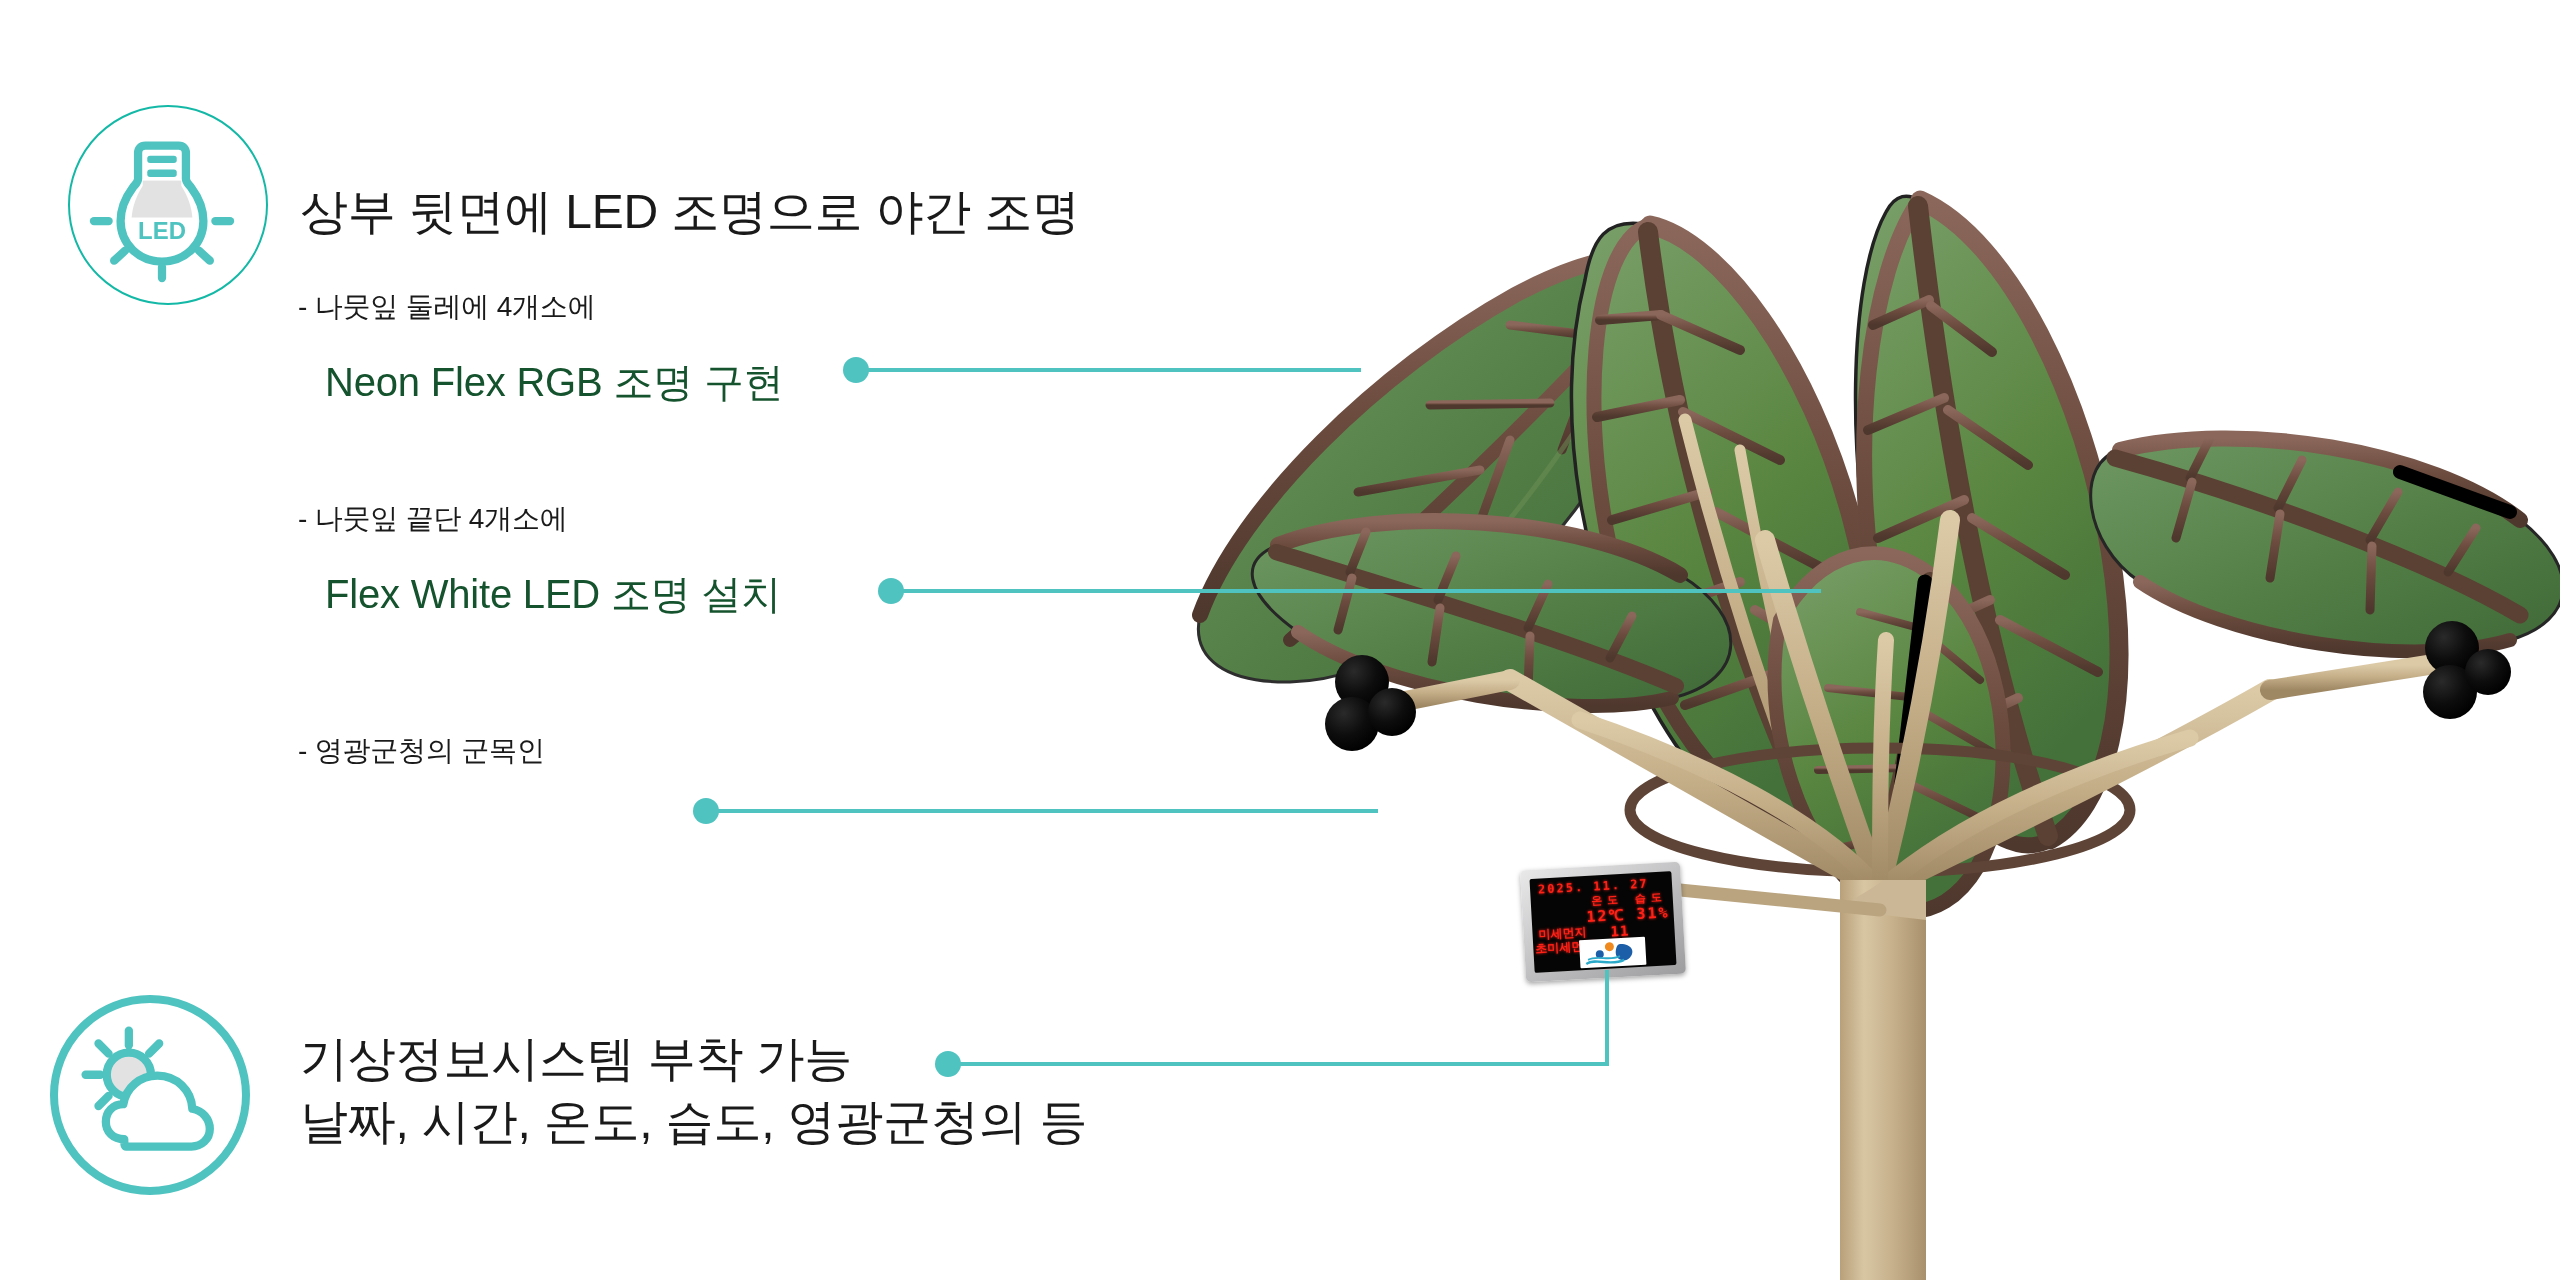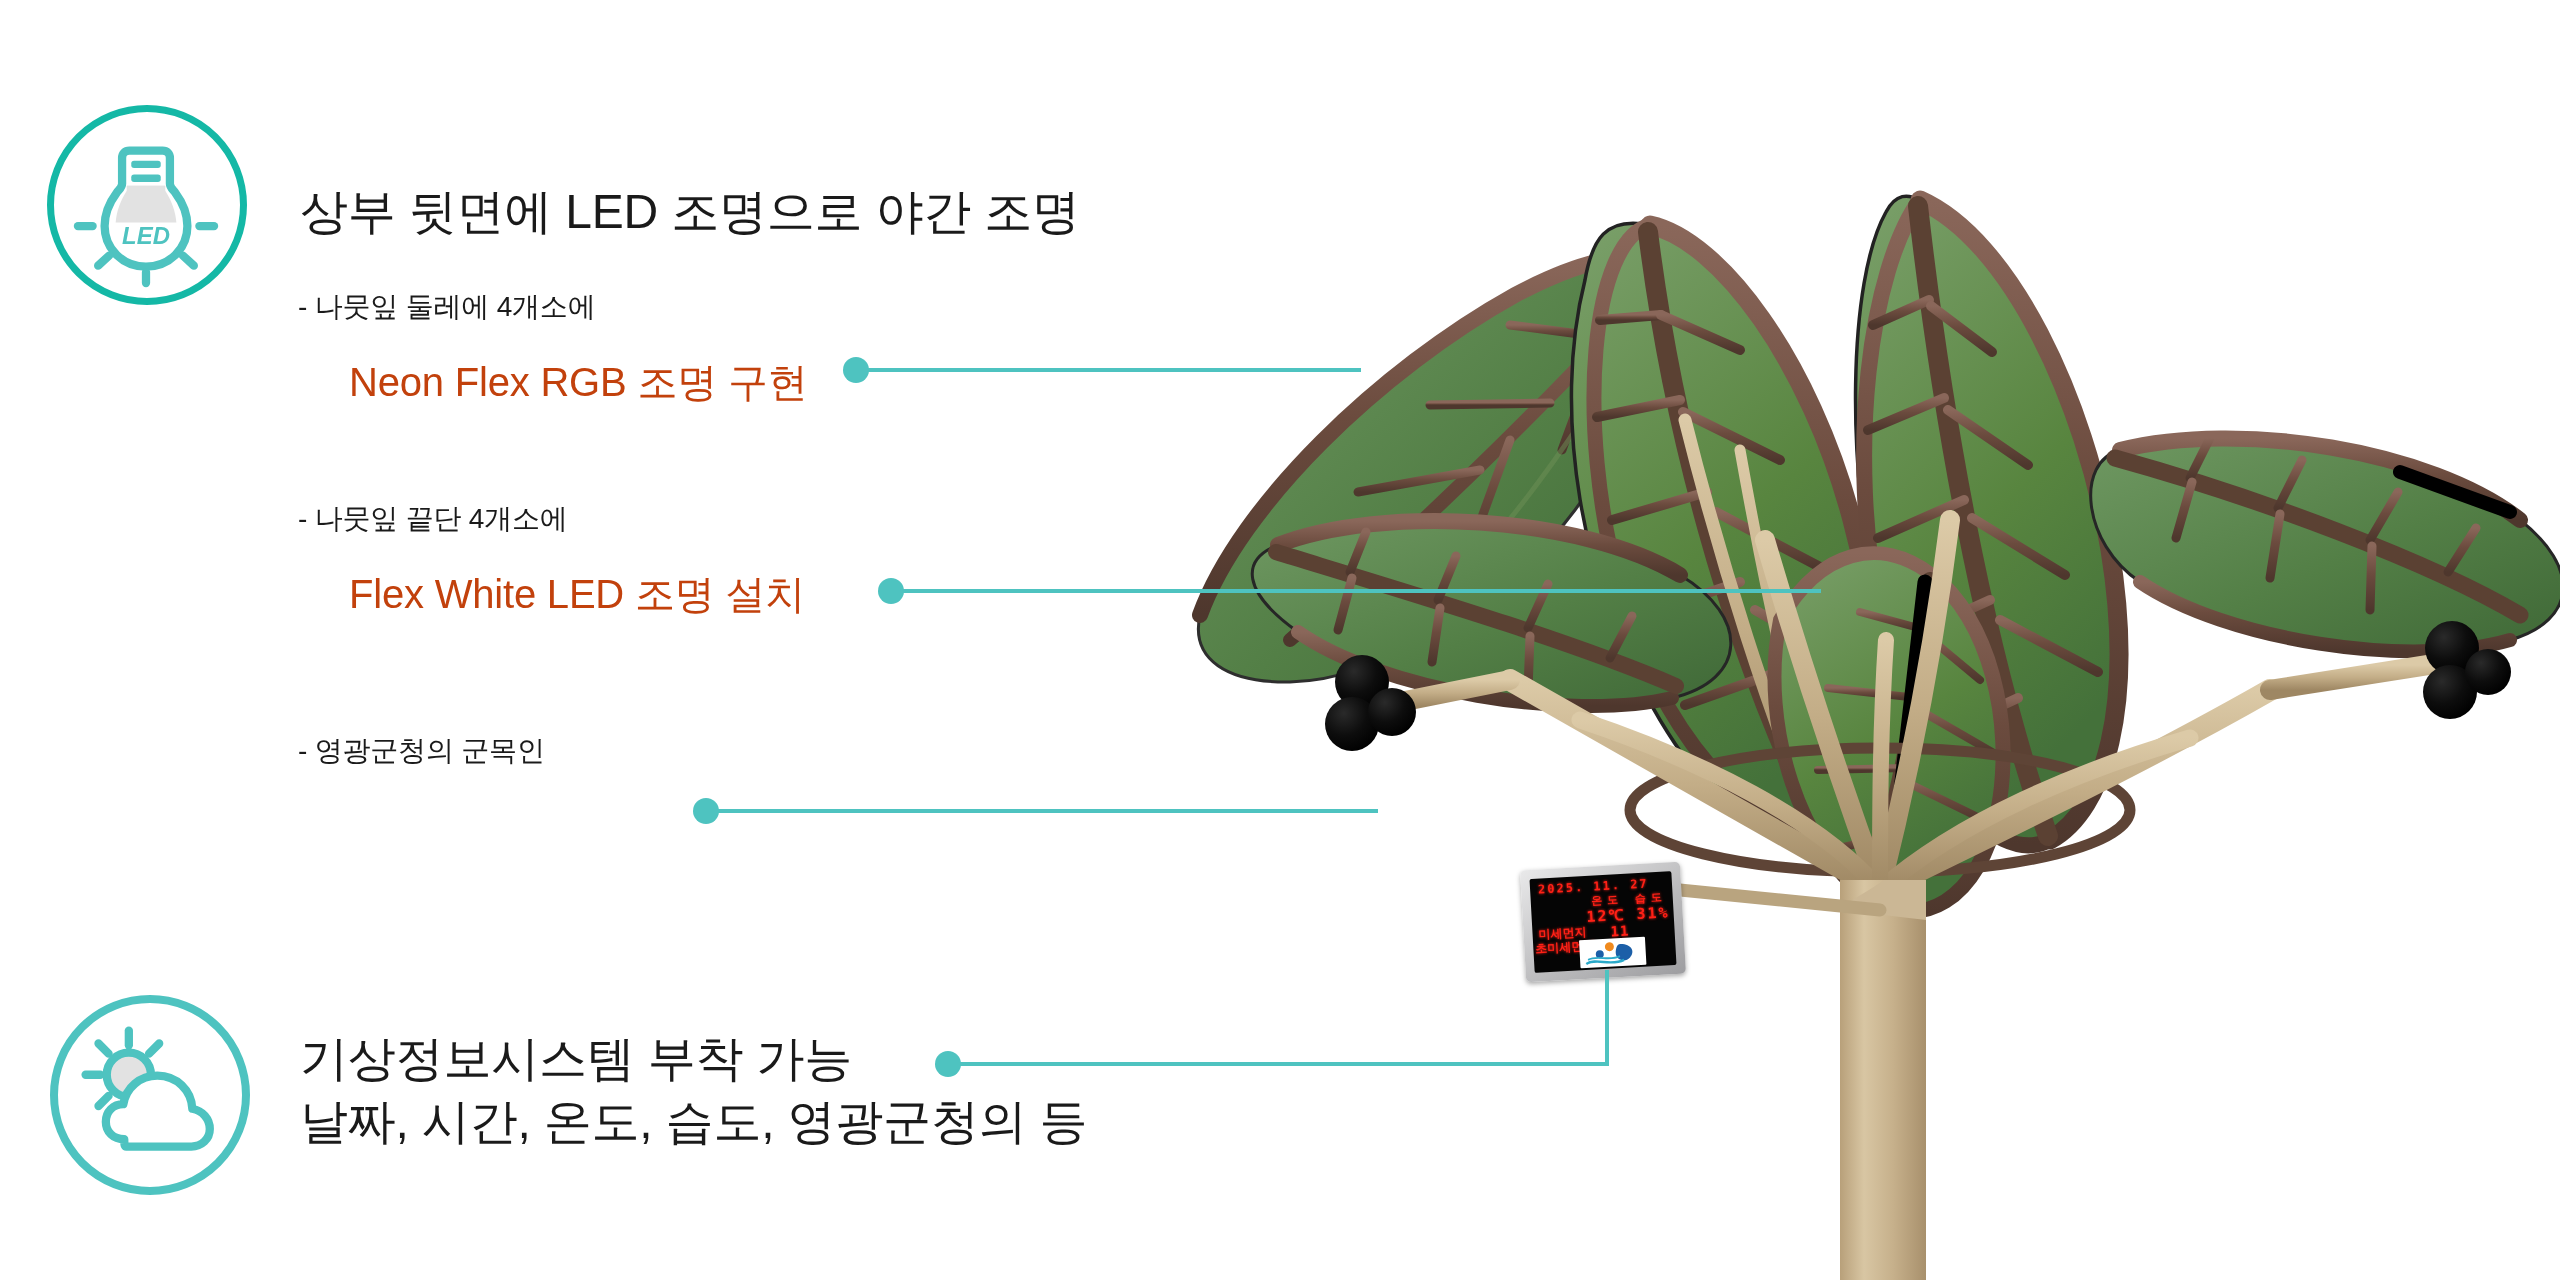--- a/index.html
+++ b/index.html
@@ -5,21 +5,21 @@
   html,body{margin:0;padding:0;background:#ffffff;}
   body{width:2560px;height:1280px;overflow:hidden;font-family:"Liberation Sans","DejaVu Sans",sans-serif;}
   #stage{position:relative;width:2560px;height:1280px;background:#fff;}
 
   
   .icon-circle{position:absolute;border-radius:50%;box-sizing:border-box;}
   .icon-circle svg{display:block;}
 
   .txt{position:absolute;color:#1a1a1a;white-space:nowrap;letter-spacing:-0.2px;}
   .txt.hdr{font-size:48px;font-weight:400;}
-  .txt.accent{color:#c2410c;margin-left:24px;}
+  .txt.accent{color:#14532d;}
   .line-main{font-size:28px;}
   .sub{font-size:40px;}
 
   
   .conn{position:absolute;height:4px;background:#4ec3c0;}
   .conn-v{position:absolute;width:4px;background:#4ec3c0;}
   .dot{position:absolute;width:26px;height:26px;border-radius:50%;background:#4ec3c0;}
 
   
   #tree{position:absolute;left:1180px;top:120px;width:1380px;height:1160px;}
@@ -259,21 +259,21 @@
   <div class="dot" style="left:878px;top:578px;"></div>
   <div class="conn" style="left:891px;top:589px;width:930px;"></div>
 
   <div class="dot" style="left:693px;top:798px;"></div>
   <div class="conn" style="left:706px;top:809px;width:672px;"></div>
 
   <div class="dot" style="left:935px;top:1051px;"></div>
   <div class="conn" style="left:948px;top:1062px;width:661px;"></div>
   <div class="conn-v" style="left:1605px;top:970px;height:94px;"></div>
 
-  <div class="icon-circle" style="left:47px;top:105px;width:200px;height:200px;border:7px solid #14b8a6;font-style:italic;">
+  <div class="icon-circle" style="left:68px;top:105px;width:200px;height:200px;border:2px solid #14b8a6;">
     <svg viewBox="0 0 200 200" width="184" height="184">
 
       <path d="M 82 42 L 118 42 C 123 42 126 45 126 50 L 126 78 C 126 82 129 84 132 88
                C 141 100 145 112 145 124 C 145 149 125 168 100 168 C 75 168 55 149 55 124
                C 55 112 59 100 68 88 C 71 84 74 82 74 78 L 74 50 C 74 45 77 42 82 42 Z" fill="none" stroke="#4ec3c0" stroke-width="9"></path>
 
       <path d="M 79 86 C 72 97 68 108 67 120 L 133 120 C 132 108 128 97 121 86 Z" fill="#e2e2e2"></path>
       <rect x="79" y="80" width="42" height="10" fill="#e2e2e2"></rect>
 
       <rect x="84" y="53" width="32" height="8" rx="3" fill="#4ec3c0"></rect>

